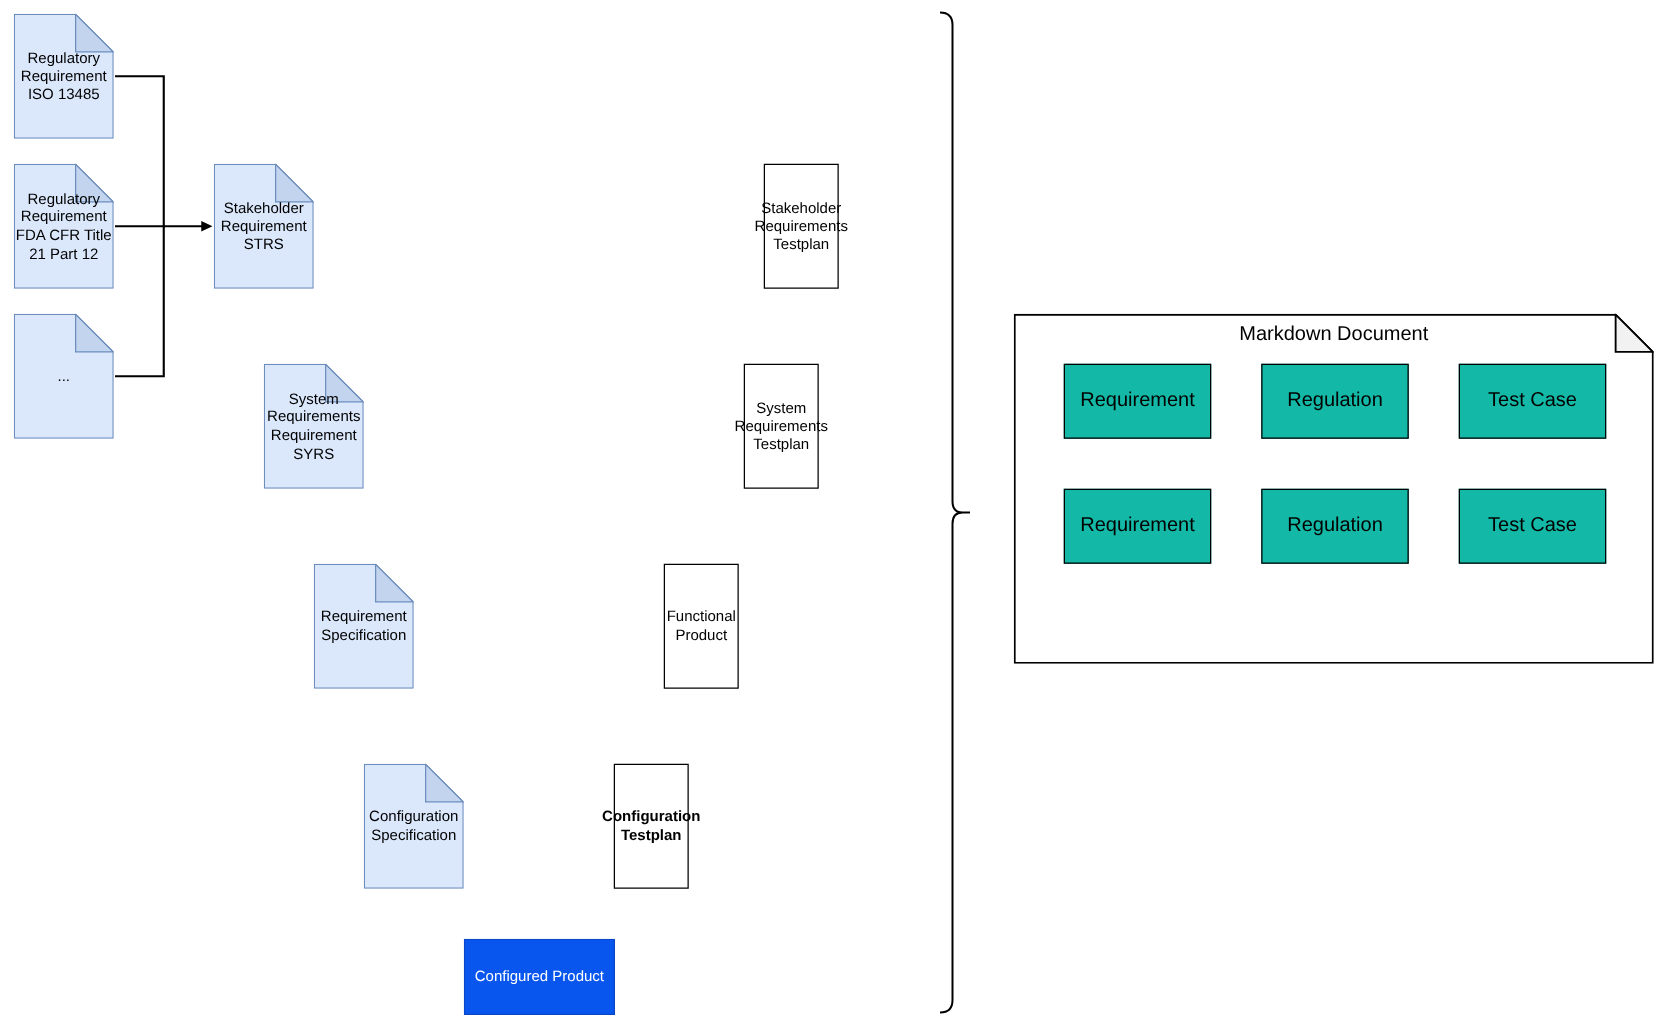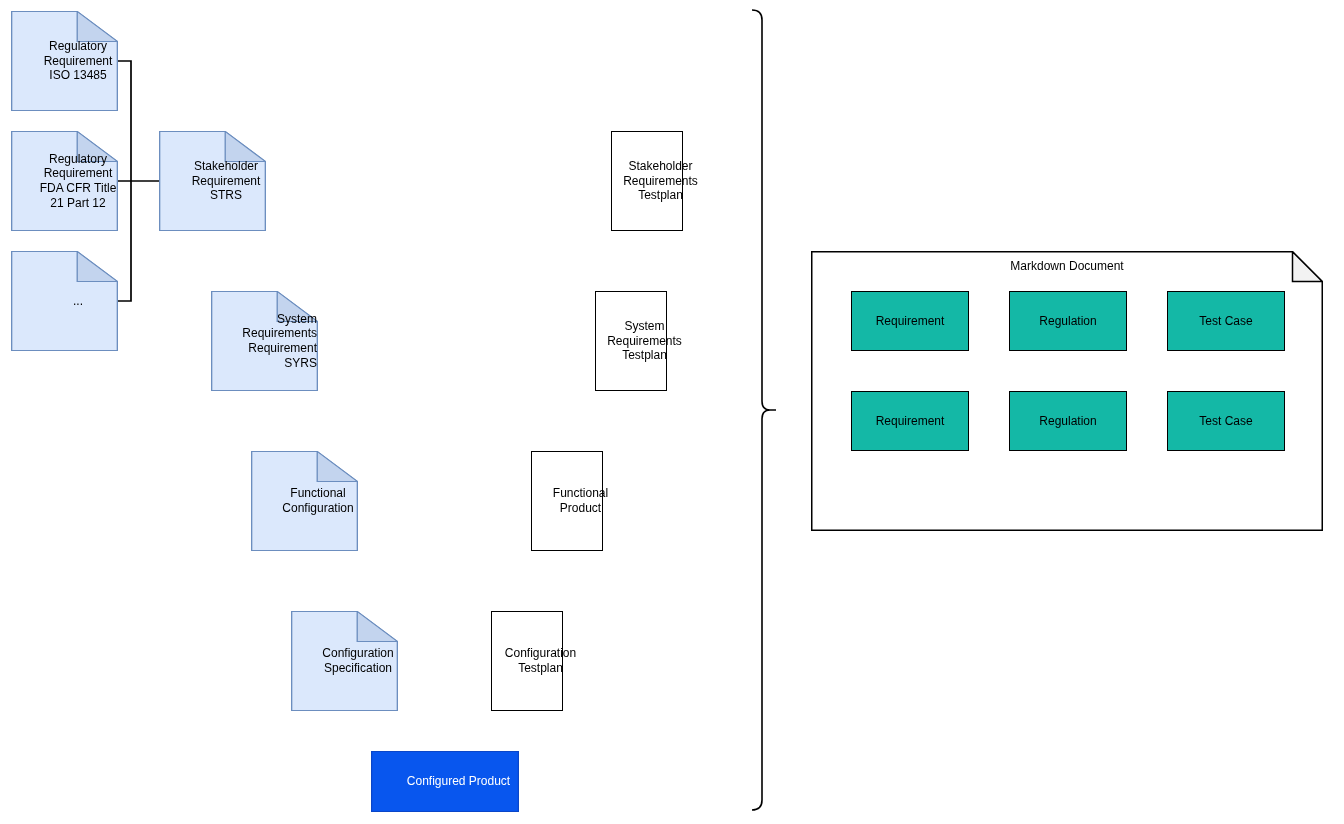--- a/index.html
+++ b/index.html
@@ -23,55 +23,54 @@
   }
   .node {
     position: absolute;
     display: flex;
     align-items: center;
     justify-content: center;
     text-align: center;
     font-size: 12px;
     line-height: 1.22;
     color: #000000;
-    padding-left: 27px;
   }
   .node .shape {
     position: absolute;
     left: 0;
     top: 0;
     width: 100%;
     height: 100%;
   }
   .node .label {
     position: relative;
     z-index: 1;
     padding: 0 1px;
   }
   .doc { width: 80px; height: 100px; }
   .testplan {
-    width: 72px;
+    width: 60px;
     height: 100px;
     background: #ffffff;
     border: 1px solid #000000;
     box-sizing: border-box;
   }
   .product {
     width: 121px;
     height: 61px;
     text-align: center;
   }
   .product .label { color: #ffffff; }
   .markdown {
     position: absolute;
     left: 811px;
     top: 251px;
     width: 512px;
     height: 280px;
-    font-size: 12px;
+    font-size: 16px;
     color: #000000;
   }
   .markdown .shape {
     position: absolute;
     left: 0;
     top: 0;
     width: 100%;
     height: 100%;
   }
   .markdown-title {
@@ -125,62 +124,62 @@
   </div>
 
   <div class="node doc" style="left:11px; top:251px;">
     <svg class="shape" viewBox="0 0 80 100" preserveAspectRatio="none">
       <polygon points="0.5,0.5 49.5,0.5 79.5,30.5 79.5,99.5 0.5,99.5" stroke-width="1" fill="#dbe8fc" stroke="#6c8ebf"></polygon>
       <polygon points="49.5,0.5 49.5,30.5 79.5,30.5" stroke-width="1" fill="#c3d4ee" stroke="#6c8ebf"></polygon>
     </svg>
     <span class="label">...</span>
   </div>
 
-  <div class="node doc" style="left:159px; top:131px;">
+  <div class="node doc" style="left:171px; top:131px;">
     <svg class="shape" viewBox="0 0 80 100" preserveAspectRatio="none">
       <polygon points="0.5,0.5 49.5,0.5 79.5,30.5 79.5,99.5 0.5,99.5" stroke-width="1" fill="#dbe8fc" stroke="#6c8ebf"></polygon>
       <polygon points="49.5,0.5 49.5,30.5 79.5,30.5" stroke-width="1" fill="#c3d4ee" stroke="#6c8ebf"></polygon>
     </svg>
     <span class="label">Stakeholder Requirement STRS</span>
   </div>
 
-  <div class="node doc" style="left:211px; top:291px;text-align:right;">
+  <div class="node doc" style="left:211px; top:291px;">
     <svg class="shape" viewBox="0 0 80 100" preserveAspectRatio="none">
       <polygon points="0.5,0.5 49.5,0.5 79.5,30.5 79.5,99.5 0.5,99.5" stroke-width="1" fill="#dbe8fc" stroke="#6c8ebf"></polygon>
       <polygon points="49.5,0.5 49.5,30.5 79.5,30.5" stroke-width="1" fill="#c3d4ee" stroke="#6c8ebf"></polygon>
     </svg>
     <span class="label">System Requirements Requirement SYRS</span>
   </div>
 
   <div class="node doc" style="left:251px; top:451px;">
     <svg class="shape" viewBox="0 0 80 100" preserveAspectRatio="none">
       <polygon points="0.5,0.5 49.5,0.5 79.5,30.5 79.5,99.5 0.5,99.5" stroke-width="1" fill="#dbe8fc" stroke="#6c8ebf"></polygon>
       <polygon points="49.5,0.5 49.5,30.5 79.5,30.5" stroke-width="1" fill="#c3d4ee" stroke="#6c8ebf"></polygon>
     </svg>
-    <span class="label">Functional Configuration</span>
+    <span class="label">Requirement Specification</span>
   </div>
 
   <div class="node doc" style="left:291px; top:611px;">
     <svg class="shape" viewBox="0 0 80 100" preserveAspectRatio="none">
       <polygon points="0.5,0.5 49.5,0.5 79.5,30.5 79.5,99.5 0.5,99.5" stroke-width="1" fill="#dbe8fc" stroke="#6c8ebf"></polygon>
       <polygon points="49.5,0.5 49.5,30.5 79.5,30.5" stroke-width="1" fill="#c3d4ee" stroke="#6c8ebf"></polygon>
     </svg>
     <span class="label">Configuration Specification</span>
   </div>
 
   <div class="node testplan" style="left:611px; top:131px;">
     <span class="label">Stakeholder Requirements Testplan</span>
   </div>
   <div class="node testplan" style="left:571px; top:291px;margin-left:24px;">
     <span class="label">System Requirements Testplan</span>
   </div>
   <div class="node testplan" style="left:531px; top:451px;">
     <span class="label">Functional Product</span>
   </div>
-  <div class="node testplan" style="left:491px; top:611px;">
+  <div class="node testplan" style="left:491px; top:611px;font-weight:bold;">
     <span class="label">Configuration Testplan</span>
   </div>
 
   <div class="node product" style="left:371px; top:751px;">
     <svg class="shape" viewBox="0 0 121 61" preserveAspectRatio="none">
       <rect x="0.5" y="0.5" width="120" height="60" stroke-width="1" fill="#0856ee" stroke="#0a46c8"></rect>
     </svg>
     <span class="label">Configured Product</span>
   </div>
 

